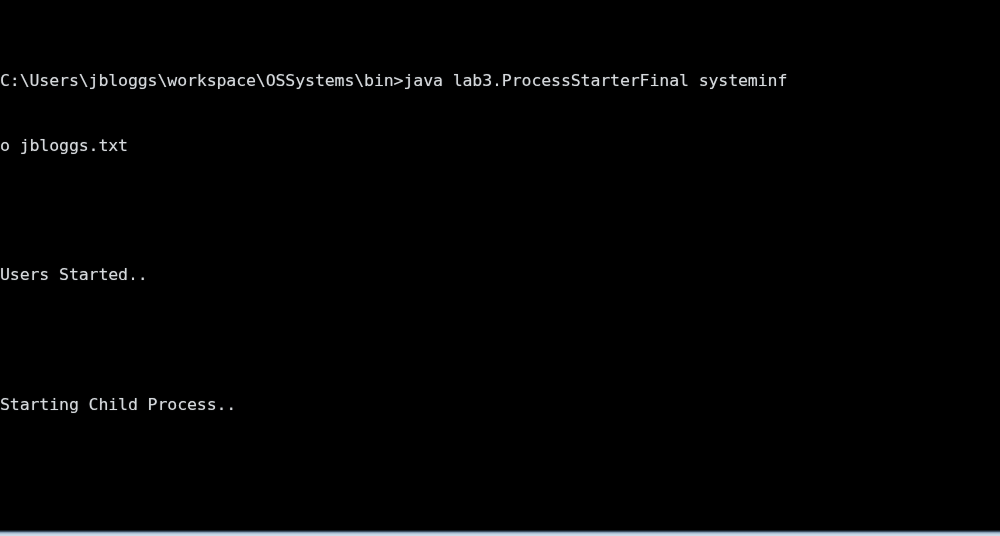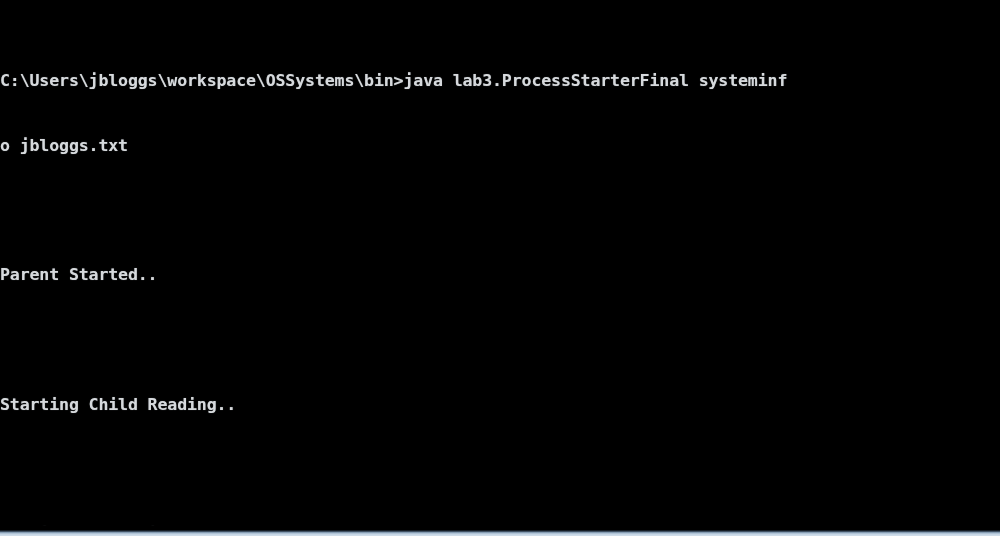--- a/index.html
+++ b/index.html
@@ -37,21 +37,20 @@
     letter-spacing: -0.15px;
     white-space: pre;
     text-shadow: 0 0 1px rgba(200,210,220,0.45);
     -webkit-font-smoothing: none;
   }
 
   .row {
     height: 21.6px;
     white-space: pre;
     overflow: hidden;
-    font-weight: bold;
   }
   .row.blank {
     height: 21.6px;
   }
 
   
   #bottom-edge {
     position: absolute;
     left: 0;
     bottom: 0;
@@ -70,23 +69,23 @@
 </head>
 <body>
 
 <div id="console">
 
   <div id="screen">
 
     <div class="row">C:\Users\jbloggs\workspace\OSSystems\bin&gt;java lab3.ProcessStarterFinal systeminf</div>
     <div class="row">o jbloggs.txt</div>
     <div class="row blank"></div>
-    <div class="row">Parent Started..</div>
+    <div class="row">Users Started..</div>
     <div class="row blank"></div>
-    <div class="row">Starting Child Reading..</div>
+    <div class="row">Starting Child Process..</div>
     <div class="row blank"></div>
     <div class="row">Reading from Child Process..</div>
     
     
     
     
     
     
     
     

